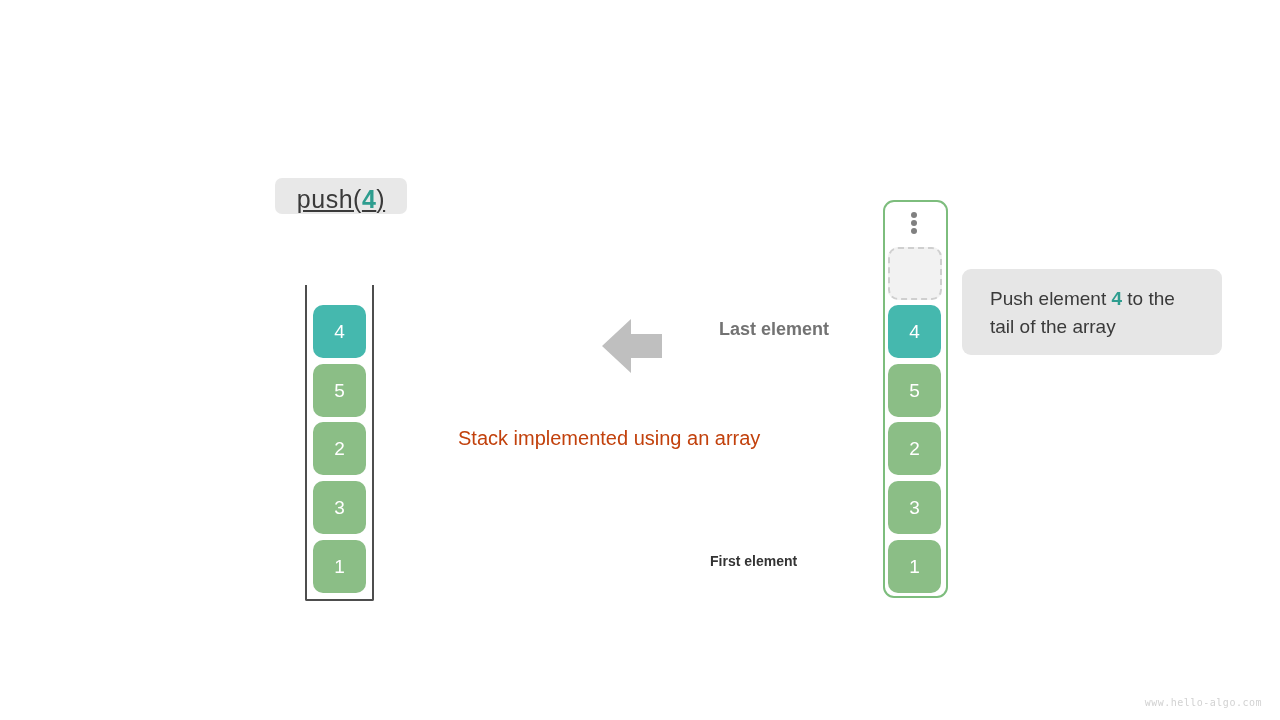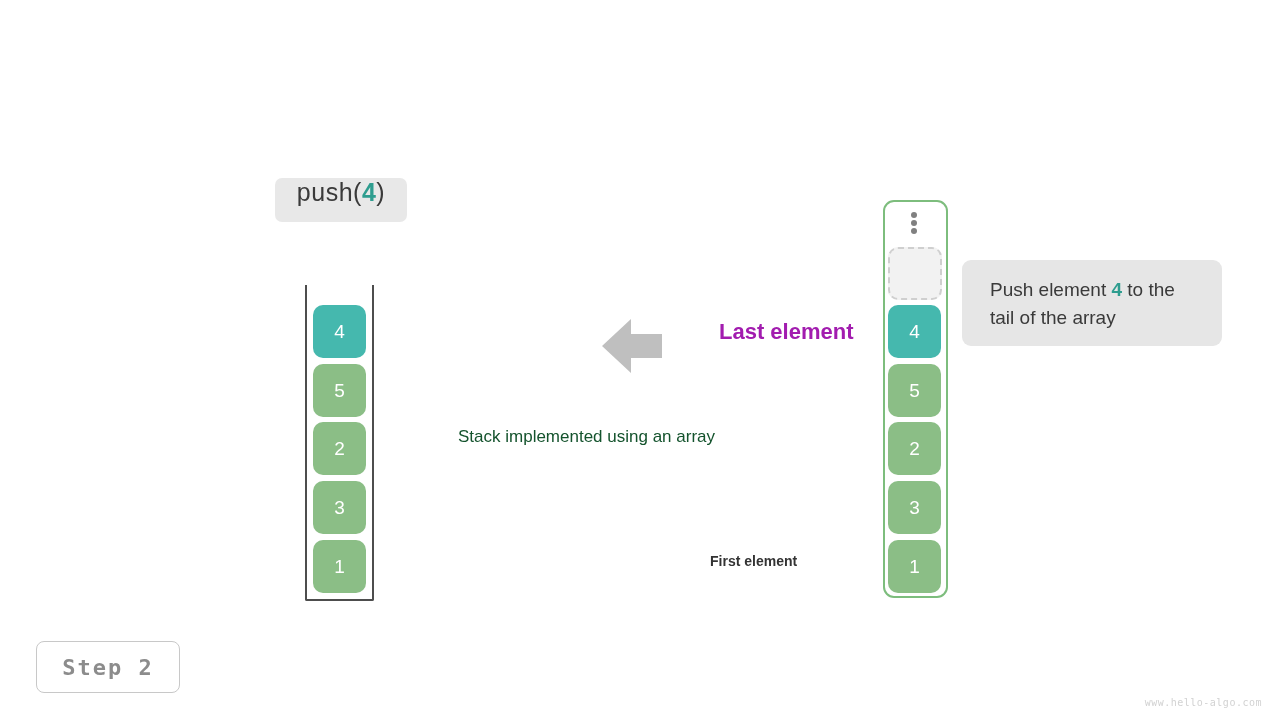--- a/index.html
+++ b/index.html
@@ -21,29 +21,30 @@
     position: absolute;
     inset: 0;
   }
 
   
   .op-chip {
     position: absolute;
     left: 275px;
     top: 178px;
     width: 132px;
-    height: 44px;
+    height: 36px;
     background: #e8e8e8;
     border-radius: 7px;
     display: flex;
-    align-items: flex-start;
+    align-items: flex-end;
     justify-content: center;
     font-size: 25px;
     letter-spacing: 0.5px;
     color: #3a3a3a;
+    text-decoration: underline;
   }
   .op-chip .op-arg {
     color: #2e9d8f;
     font-weight: bold;
   }
 
   
   .stack-container {
     position: absolute;
     left: 305px;
@@ -85,40 +86,40 @@
     left: 602px;
     top: 318px;
     width: 60px;
     height: 56px;
   }
 
   .label-last {
     position: absolute;
     left: 719px;
     top: 319px;
-    font-size: 22px;
-    font-weight: bold;
-    color: #a21caf;
+    font-size: 18px;
+    font-weight: bold;
+    color: #737373;
     white-space: nowrap;
   }
   .label-first {
     position: absolute;
     left: 710px;
     top: 553px;
     font-size: 14px;
     font-weight: bold;
     color: #333333;
     white-space: nowrap;
   }
   .caption-middle {
     position: absolute;
     left: 458px;
     top: 427px;
-    font-size: 17px;
-    color: #14532d;
+    font-size: 20px;
+    color: #c2410c;
     white-space: nowrap;
   }
 
   
   .array-container {
     position: absolute;
     left: 883px;
     top: 200px;
     width: 65px;
     height: 398px;
@@ -160,21 +161,21 @@
   .array-cell.i0 { top: 305px; }
   .array-cell.i1 { top: 364px; }
   .array-cell.i2 { top: 422px; }
   .array-cell.i3 { top: 481px; }
   .array-cell.i4 { top: 540px; }
 
   
   .tooltip {
     position: absolute;
     left: 962px;
-    top: 260px;
+    top: 269px;
     width: 260px;
     height: 86px;
     background: #e6e6e6;
     border-radius: 9px;
     box-sizing: border-box;
     padding: 16px 22px 15px 28px;
     font-size: 19px;
     line-height: 28px;
     color: #3a3a3a;
   }
@@ -277,19 +278,16 @@
     </div>
   <div class="cell array-cell i4 green">
       <span>1</span>
     </div>
 
   <div class="tooltip">
     <span>Push element </span><span class="tip-arg">4</span><span> to</span>
     <span>the tail of the array</span>
   </div>
 
-  <div class="step-badge">
-    <span>Step 2</span>
-  </div>
 
   <div class="watermark">www.hello-algo.com</div>
 
 </div>
 
 </body></html>

